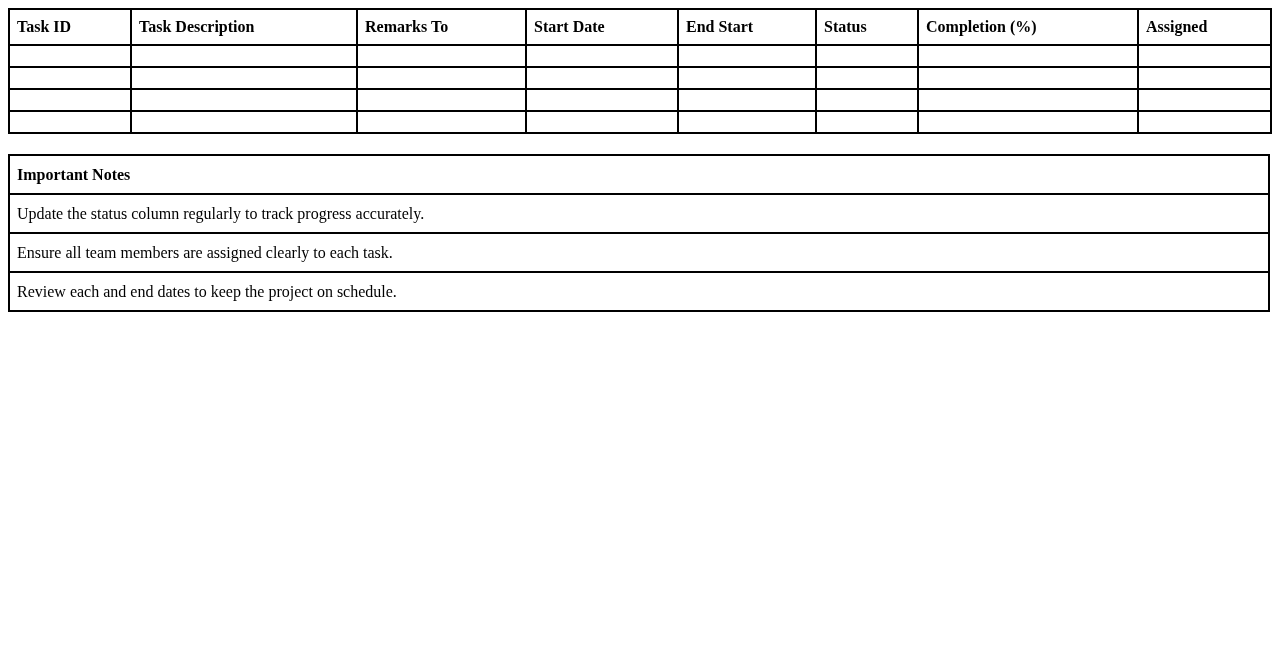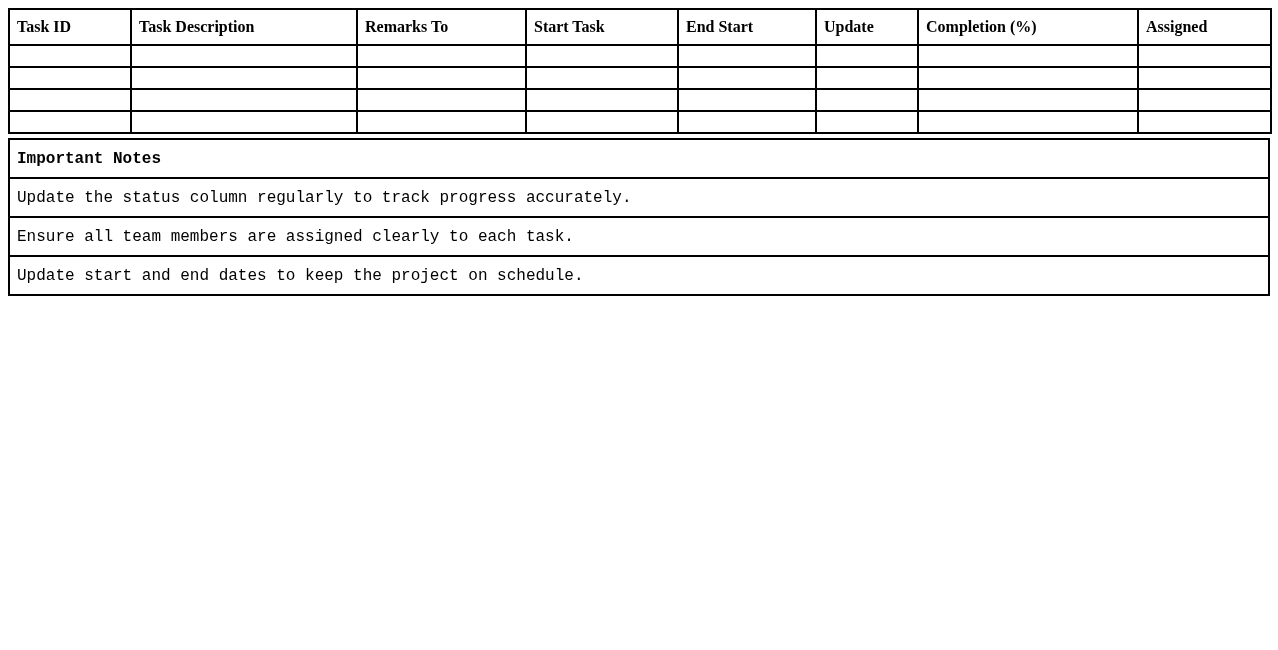--- a/index.html
+++ b/index.html
@@ -34,22 +34,21 @@
   .task-table th {
     height: 36px;
     font-weight: bold;
     text-align: left;
   }
   .task-table td {
     height: 22px;
   }
   
   .notes-table {
-    margin-top: 4px;
-    font-family: Liberation Mono, monospace;
+    margin-top: 20px;
   }
   .notes-table td, .notes-table th {
     height: 39px;
     text-align: left;
   }
   .notes-table th {
     font-weight: bold;
   }
 </style>
 </head>
@@ -66,23 +65,23 @@
       <col style="width:138px">
       <col style="width:102px">
       <col style="width:220px">
       <col style="width:133px">
     </colgroup>
     <thead>
       <tr>
         <th>Task ID</th>
         <th>Task Description</th>
         <th>Remarks To</th>
-        <th>Start Task</th>
+        <th>Start Date</th>
         <th>End Start</th>
-        <th>Update</th>
+        <th>Status</th>
         <th>Completion (%)</th>
         <th>Assigned</th>
       </tr>
     </thead>
     <tbody id="task-table-body">
 
     <tr>
           <td></td>
           <td></td>
           <td></td>
@@ -132,18 +131,18 @@
       </tr>
     </thead>
     <tbody>
       <tr>
         <td>Update the status column regularly to track progress accurately.</td>
       </tr>
       <tr>
         <td>Ensure all team members are assigned clearly to each task.</td>
       </tr>
       <tr>
-        <td>Update start and end dates to keep the project on schedule.</td>
+        <td>Review each and end dates to keep the project on schedule.</td>
       </tr>
     </tbody>
   </table>
 
 </div>
 
 </body></html>

